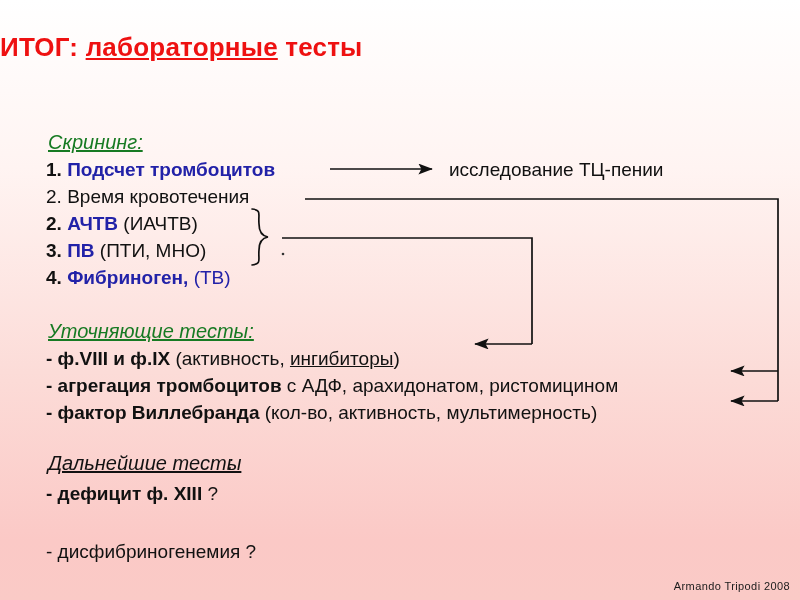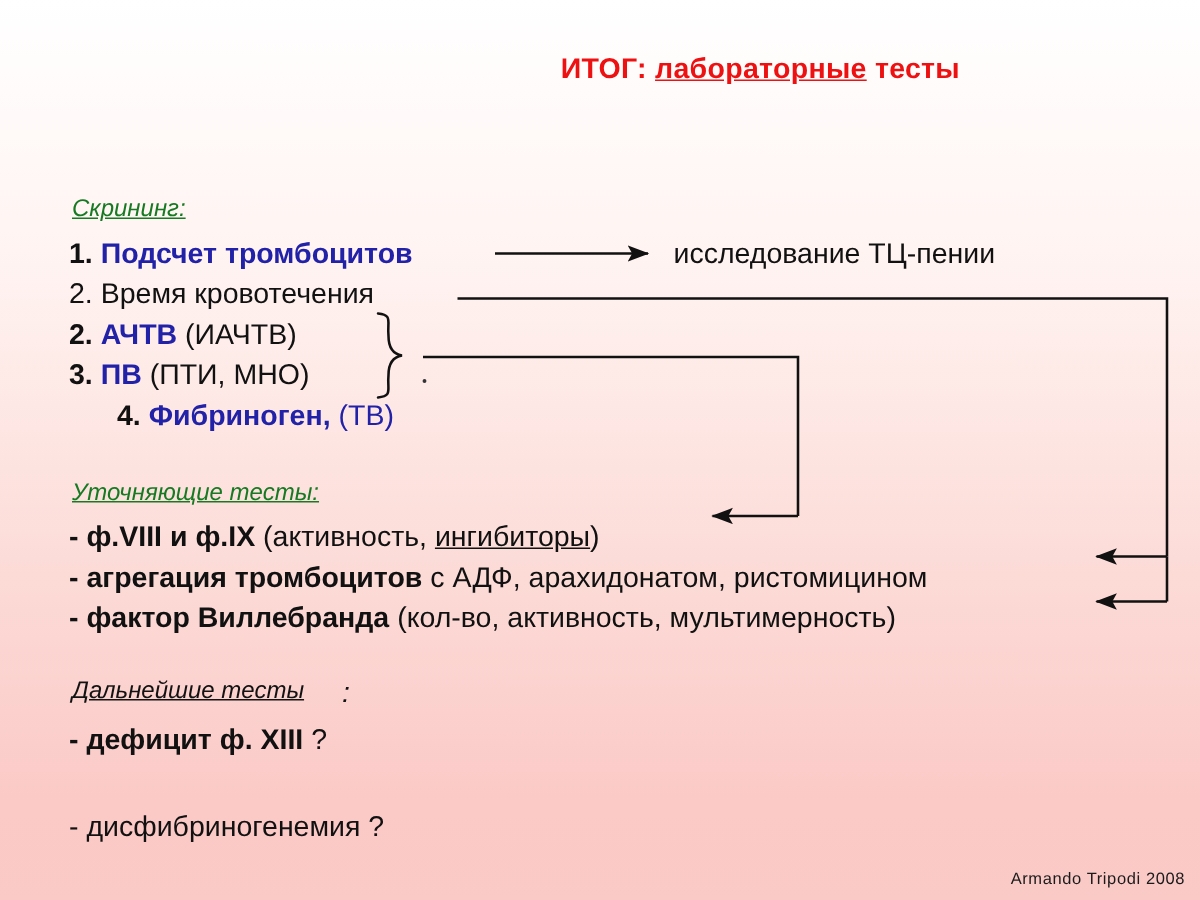--- a/index.html
+++ b/index.html
@@ -20,36 +20,36 @@
     background: linear-gradient(to bottom, #ffffff 0%, #fff4f2 28%, #fcdcd8 62%, #fbc9c6 90%, #facac6 100%);
     overflow: hidden;
   }
 
   
   #title-block {
     position: absolute;
     left: 0;
     top: 28px;
     width: 640px;
-    text-align: right;
+    text-align: left;
     color: #ee1111;
-    font-size: 19px;
+    font-size: 26px;
     font-weight: bold;
     line-height: 38px;
     letter-spacing: 0.2px;
   }
   #title-block .u { text-decoration: underline; }
 
   
   .sec-head {
     position: absolute;
     font-style: italic;
     font-weight: normal;
     text-decoration: underline;
-    font-size: 16px;
+    font-size: 20px;
     white-space: nowrap;
   }
   .sec-head.green { color: #177a23; }
   .sec-head.black { color: #121212; }
 
   .line {
     position: absolute;
     font-size: 19px;
     color: #111111;
     white-space: nowrap;
@@ -129,21 +129,21 @@
   <div class="line" style="left:46px; top:213px;">
     <span class="b">2.</span>
     <span class="blue-b">АЧТВ</span><span> (ИАЧТВ)</span>
   </div>
 
   <div class="line" style="left:46px; top:240px;">
     <span class="b">3.</span>
     <span class="blue-b">ПВ</span><span> (ПТИ, МНО)</span>
   </div>
 
-  <div class="line" style="left:46px; top:267px;margin-left:32px;">
+  <div class="line" style="left:46px; top:267px;">
     <span class="b">4.</span>
     <span class="blue-b">Фибриноген,</span><span class="blue"> (ТВ)</span>
   </div>
 
   <div class="line" style="left:449px; top:159px;">исследование ТЦ-пении</div>
 
   <div class="sec-head green" style="left:48px; top:320px;">Уточняющие тесты:</div>
 
   <div class="line" style="left:46px; top:348px;">
     <span class="b">-</span>

